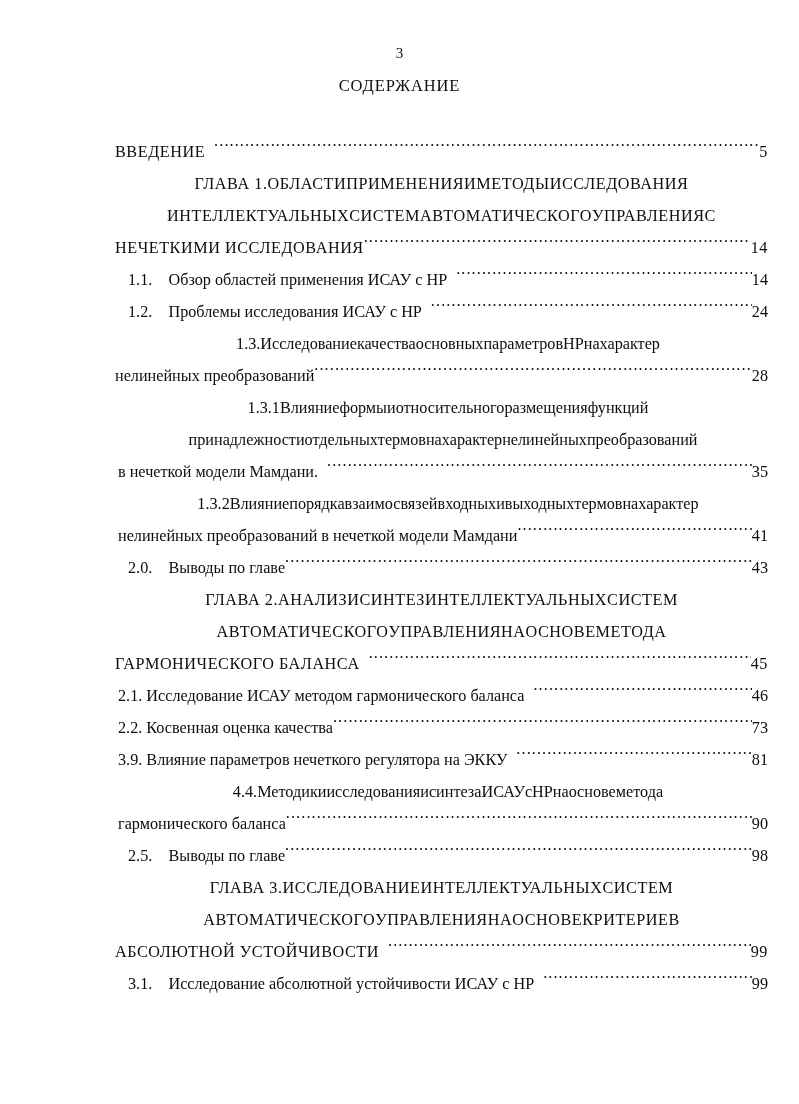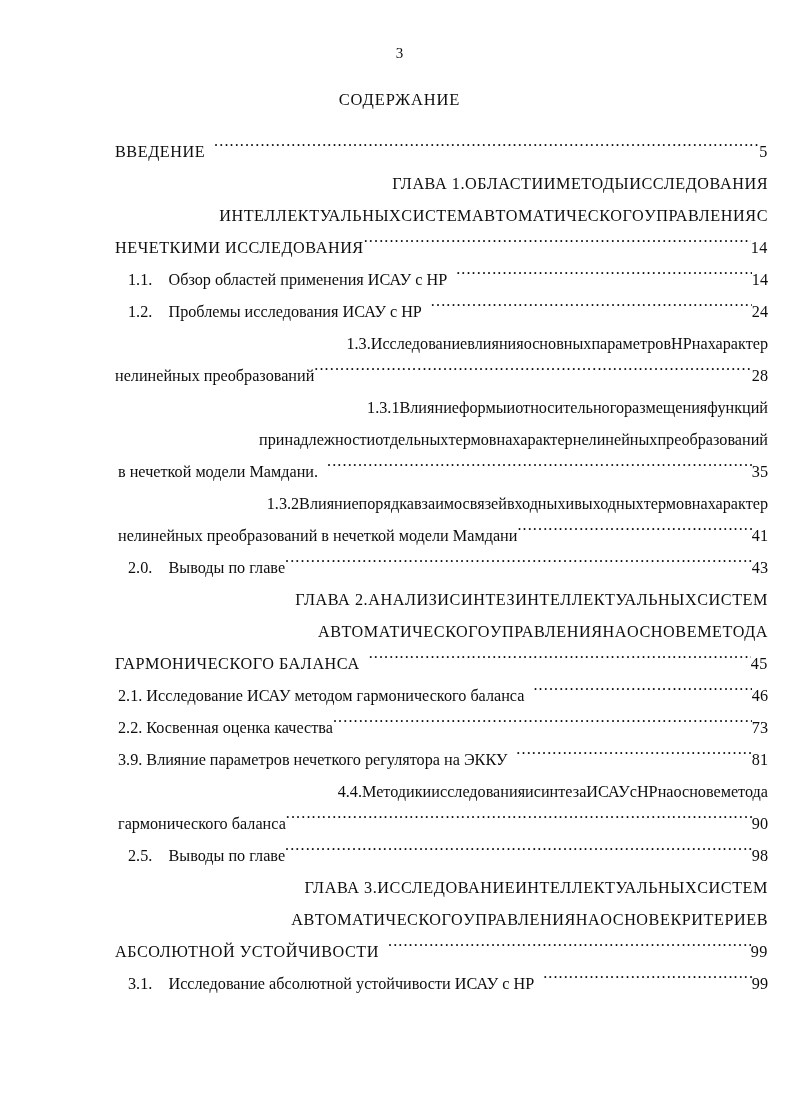--- a/index.html
+++ b/index.html
@@ -32,21 +32,20 @@
   }
   .doc-title {
     position: absolute;
     top: 76px;
     left: 0;
     width: 799px;
     text-align: center;
     font-size: 16.5px;
     line-height: 20px;
     letter-spacing: 0.9px;
-    margin-top: 14px;
   }
 
   
   .toc {
     position: absolute;
     top: 136px;
     left: 115px;
     width: 653px;
   }
 
@@ -55,21 +54,21 @@
     height: 32px;
     line-height: 32px;
     font-size: 16.2px;
     white-space: nowrap;
     overflow: hidden;
   }
 
   
   .toc-line.justify {
     display: flex;
-    justify-content: flex-end;
+    justify-content: center;
     align-items: baseline;
   }
   .toc-line.justify > .w {
     white-space: pre;
   }
 
   
   .toc-line.leader {
     display: flex;
     align-items: baseline;
@@ -121,20 +120,21 @@
 
     <div class="toc-line leader caps gap-sm">
       <span class="lbl">ВВЕДЕНИЕ</span>
       <span class="dots"></span>
       <span class="pg">5</span>
     </div>
 
     <div class="toc-line justify caps">
       <span class="w">ГЛАВА 1.</span>
       <span class="w">ОБЛАСТИ</span>
+      <span class="w">ПРИМЕНЕНИЯ</span>
       <span class="w">И</span>
       <span class="w">МЕТОДЫ</span>
       <span class="w">ИССЛЕДОВАНИЯ</span>
     </div>
     <div class="toc-line justify caps">
       <span class="w">ИНТЕЛЛЕКТУАЛЬНЫХ</span>
       <span class="w">СИСТЕМ</span>
       <span class="w">АВТОМАТИЧЕСКОГО</span>
       <span class="w">УПРАВЛЕНИЯ</span>
       <span class="w">С</span>
@@ -153,21 +153,21 @@
 
     <div class="toc-line leader ind-3 gap-sm">
       <span class="lbl">1.2.    Проблемы исследования ИСАУ с НР</span>
       <span class="dots"></span>
       <span class="pg">24</span>
     </div>
 
     <div class="toc-line justify ind-3">
       <span class="w">1.3.</span>
       <span class="w">Исследование</span>
-      <span class="w">влияния</span>
+      <span class="w">качества</span>
       <span class="w">основных</span>
       <span class="w">параметров</span>
       <span class="w">НР</span>
       <span class="w">на</span>
       <span class="w">характер</span>
     </div>
     <div class="toc-line leader gap-none">
       <span class="lbl">нелинейных преобразований</span>
       <span class="dots"></span>
       <span class="pg">28</span>

